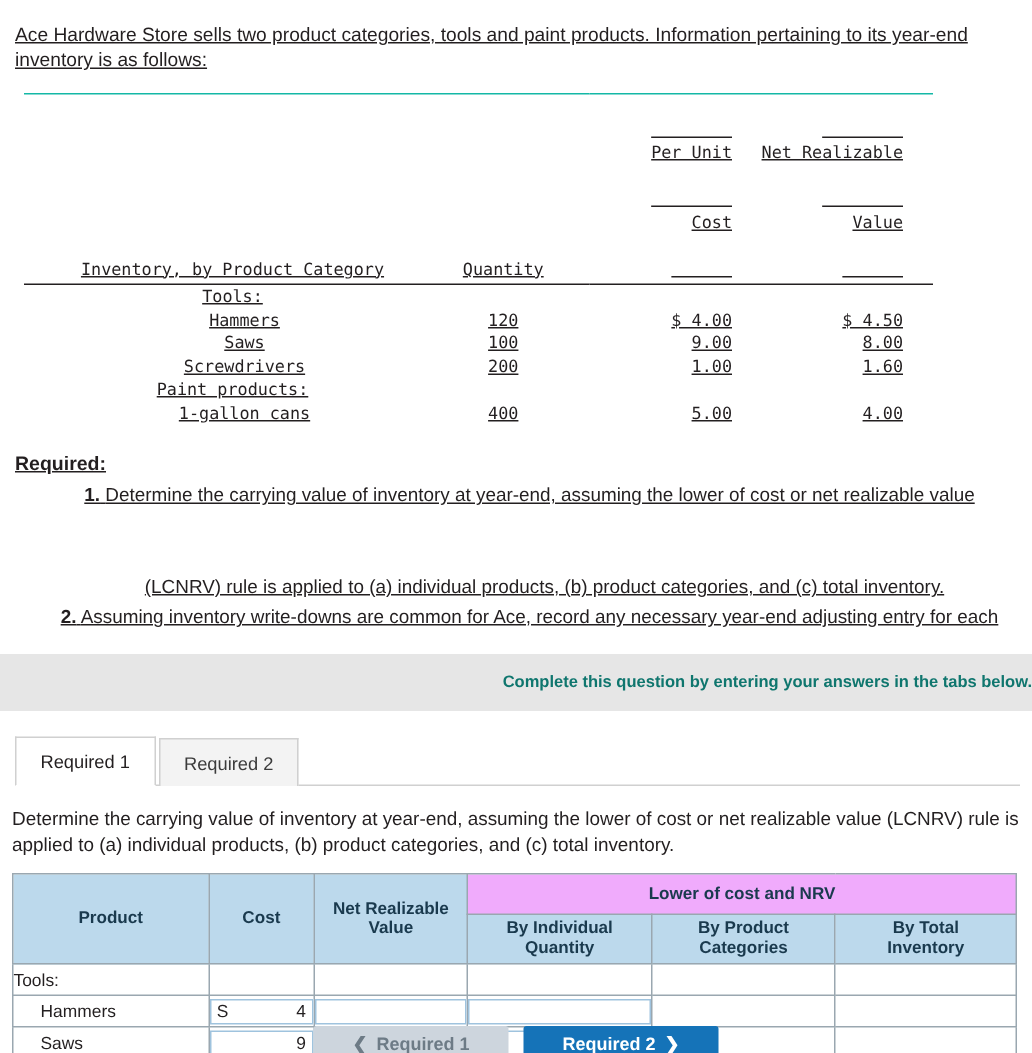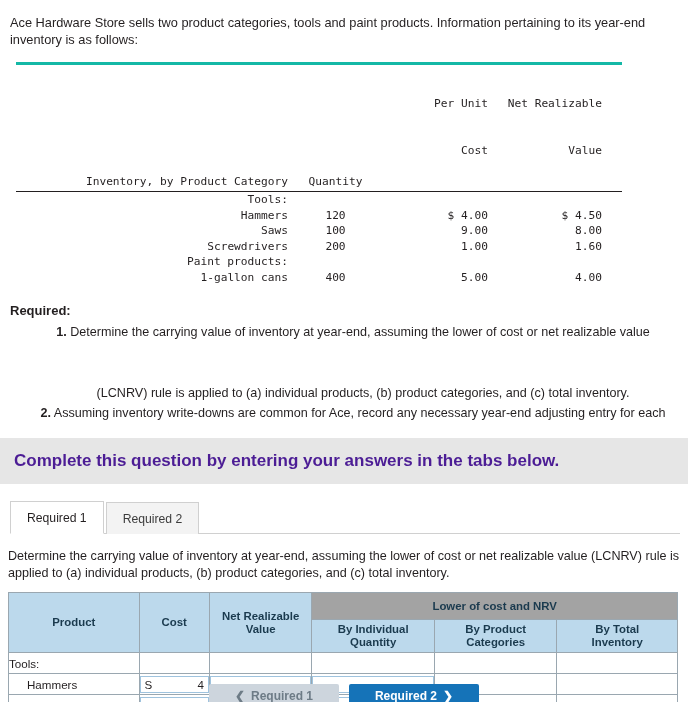--- a/index.html
+++ b/index.html
@@ -13,20 +13,21 @@
     font-family: "Liberation Sans", sans-serif;
     font-size: 12.5px;
     color: #231f20;
     overflow: hidden;
     position: relative;
   }
   .wrap {
     padding: 14px 6px 0 6px;
     box-sizing: border-box;
     width: 688px;
+    text-decoration: underline;
   }
   .intro {
     font-size: 12.8px;
     line-height: 17px;
     color: #231f20;
     margin: 0 4px 14px 4px;
   }
 
   
   .mono-table {
@@ -41,23 +42,23 @@
     font-weight: normal;
     line-height: 15.5px;
     white-space: pre;
   }
   .mono-head td {
     border-bottom: 1px solid #231f20;
     vertical-align: bottom;
     padding-bottom: 2px;
   }
   .mono-head .top-rule {
-    border-top: 3px solid #14b8a6;
-  }
-  .c-label { width: 250px; text-align: right; padding-left: 6px !important; }
+    border-top: 1px solid #14b8a6;
+  }
+  .c-label { width: 250px; text-align: center; padding-left: 6px !important; }
   .c-qty   { width: 95px;  text-align: center; padding-right: 10px !important;}
   .c-cost  { width: 95px;  text-align: right; padding-right: 14px !important;}
   .c-nrv   { width: 100px; text-align: right; padding-right: 20px !important;}
   .indent1 { padding-left: 22px !important; }
 
   
   .required-title {
     font-weight: bold;
     font-size: 13px;
     margin: 18px 0 6px 4px;
@@ -69,24 +70,25 @@
     line-height: 17px;
   }
   .req-item { margin-bottom: 3px; text-align: center; }
   .req-num { font-weight: bold; }
   .req-indent { padding-left: 20px; display: block; margin-top: 44px; }
 
   
   .banner {
     background: #e6e6e6;
     font-weight: bold;
-    font-size: 17px;
+    font-size: 11px;
     padding: 13px 0 13px 14px;
     margin: 16px 0 0 0;
-    color: #4c1d95;
+    color: #0f766e;
+    text-align: right;
   }
 
   
   .tabs {
     margin: 16px 0 0 10px;
     display: flex;
     align-items: flex-end;
     border-bottom: 1px solid #d0d0d0;
     width: 670px;
     box-sizing: border-box;
@@ -131,21 +133,21 @@
   .grid thead th {
     background: #bcd9ec;
     color: #1a3a4e;
     font-weight: bold;
     text-align: center;
     font-size: 11.4px;
     line-height: 13px;
     padding: 3px 2px;
   }
   .grid .hdr-group {
-    background: #a3a3a3;
+    background: #f0abfc;
   }
   .row-label {
     padding-left: 6px;
     text-align: left;
     font-size: 11.6px;
   }
   .row-label.ind1 { padding-left: 18px; }
 
   
   .cell {

